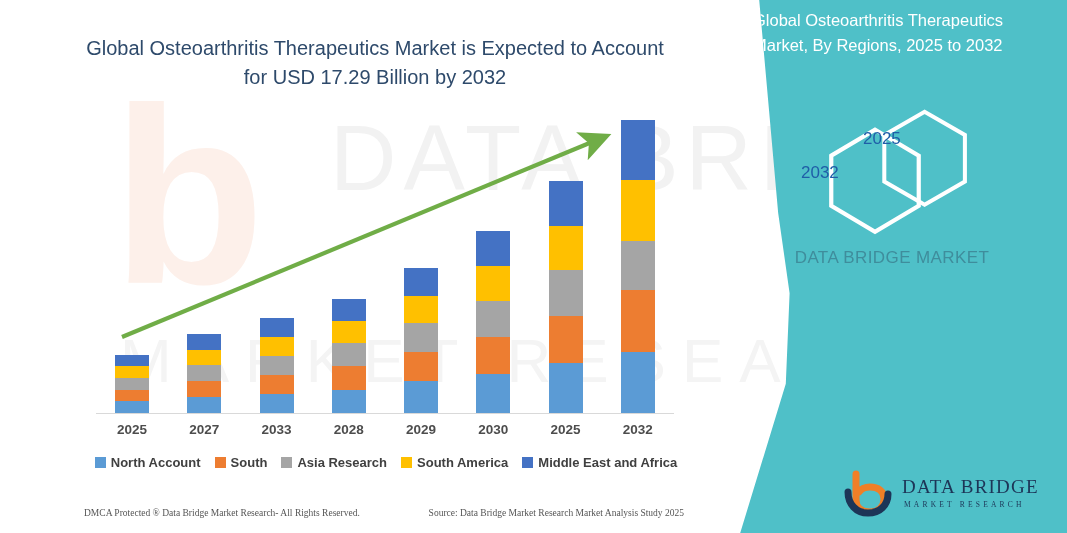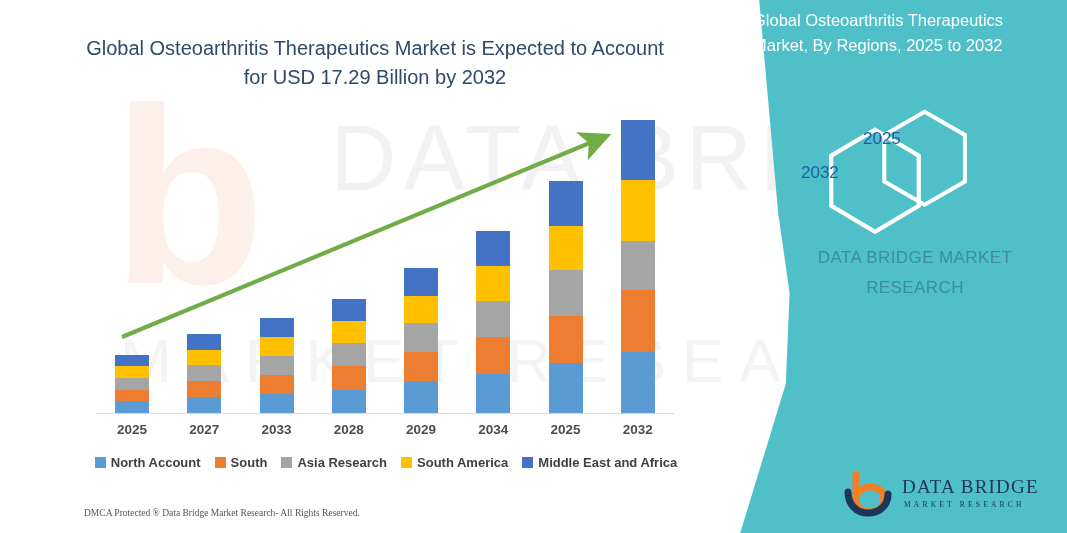--- a/index.html
+++ b/index.html
@@ -77,21 +77,21 @@
   }
   .teal-title{
     position:absolute;left:66px;top:8px;width:300px;
     color:#ffffff;font-size:16.5px;line-height:25px;
   }
   .hexes{position:absolute;left:0;top:0;width:380px;height:240px;}
   .hex-label{
     position:absolute;color:#1f5ea8;font-size:17px;font-weight:400;
   }
   .brand-lines{
-    position:absolute;left:78px;top:243px;width:300px;text-align:center;
+    position:absolute;left:55px;top:243px;width:300px;text-align:center;
     color:#3f8d9c;font-size:17px;line-height:30px;letter-spacing:.4px;
   }
   .logo{position:absolute;left:155px;top:470px;width:200px;height:52px;}
   .logo-main{
     position:absolute;left:60px;top:6px;color:#1d3557;
     font-family:"Liberation Serif",serif;font-size:19px;letter-spacing:1.2px;font-weight:400;
   }
   .logo-sub{
     position:absolute;left:62px;top:30px;color:#1d3557;
     font-family:"Liberation Serif",serif;font-size:7.5px;letter-spacing:3.2px;
@@ -194,21 +194,21 @@
     </defs>
     <line id="arrow-line" x1="26" y1="227" x2="496" y2="32" stroke="#70AD47" stroke-width="4.2" marker-end="url(#ah)"></line>
   </svg>
 
   <div class="xlabels" id="xlabels">
       <div class="xlabel">2025</div>
       <div class="xlabel">2027</div>
       <div class="xlabel">2033</div>
       <div class="xlabel">2028</div>
       <div class="xlabel">2029</div>
-      <div class="xlabel">2034</div>
+      <div class="xlabel">2030</div>
       <div class="xlabel">2025</div>
       <div class="xlabel">2032</div>
     </div>
 
   <div class="legend" id="legend">
       <div class="legend-item">
         <span class="legend-swatch" style="background: rgb(91, 155, 213);"></span>
         <span class="legend-label">North Account</span>
       </div>
       <div class="legend-item">
@@ -224,37 +224,37 @@
         <span class="legend-label">South America</span>
       </div>
       <div class="legend-item">
         <span class="legend-swatch" style="background: rgb(68, 114, 196);"></span>
         <span class="legend-label">Middle East and Africa</span>
       </div>
     </div>
 
   <div class="footer">
     <span class="footer-text">DMCA Protected ® Data Bridge Market Research-  All Rights Reserved.</span>
+    <span class="footer-text">Source: Data Bridge Market Research  Market Analysis Study 2025</span>
   </div>
 
   <div class="teal-panel">
     <div class="teal-title">Global Osteoarthritis Therapeutics Market, By Regions, 2025 to 2032</div>
 
     <div class="hexes">
       <svg width="380" height="240" viewBox="0 0 380 240">
         <polygon points="226,130 252,115 278,130 278,160 252,175 226,160" transform="translate(-60,-20) scale(1.55) translate(-60,-30)" fill="none" stroke="#ffffff" stroke-width="2.6"></polygon>
         <polygon points="173,175 200,159 227,175 227,206 200,222 173,206" transform="translate(-55,-55) scale(1.62) translate(-50,-45)" fill="none" stroke="#ffffff" stroke-width="2.6"></polygon>
       </svg>
       <span class="hex-label" style="left:176px;top:129px;">2025</span>
       <span class="hex-label" style="left:114px;top:163px;">2032</span>
     </div>
 
     <div class="brand-lines">
       <div>DATA BRIDGE MARKET</div>
-      <div>RESEARCH</div>
     </div>
 
     <div class="logo">
       <svg width="55" height="48" viewBox="0 0 55 48">
         <path d="M14,4 L14,30 C14,38 20,42 28,42 C36,42 42,37 42,29 C42,21 36,17 28,17 C23,17 19,19 17,22" fill="none" stroke="#F07F27" stroke-width="7" stroke-linecap="round"></path>
         <path d="M6,22 C6,34 14,43 26,43 C38,43 46,35 46,24" fill="none" stroke="#1D3557" stroke-width="7" stroke-linecap="round"></path>
       </svg>
       <span class="logo-main">DATA BRIDGE</span>
       <span class="logo-sub">MARKET RESEARCH</span>
     </div>

